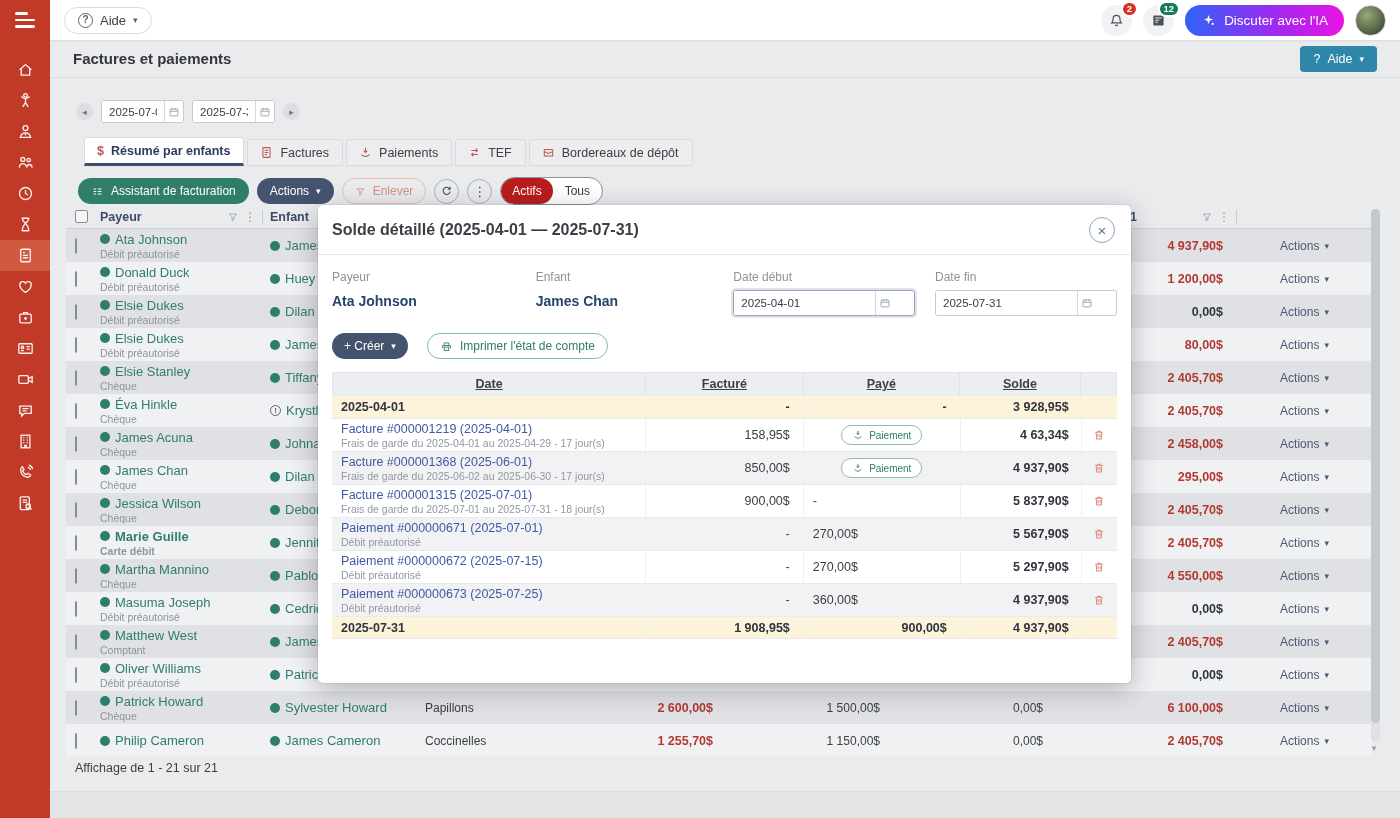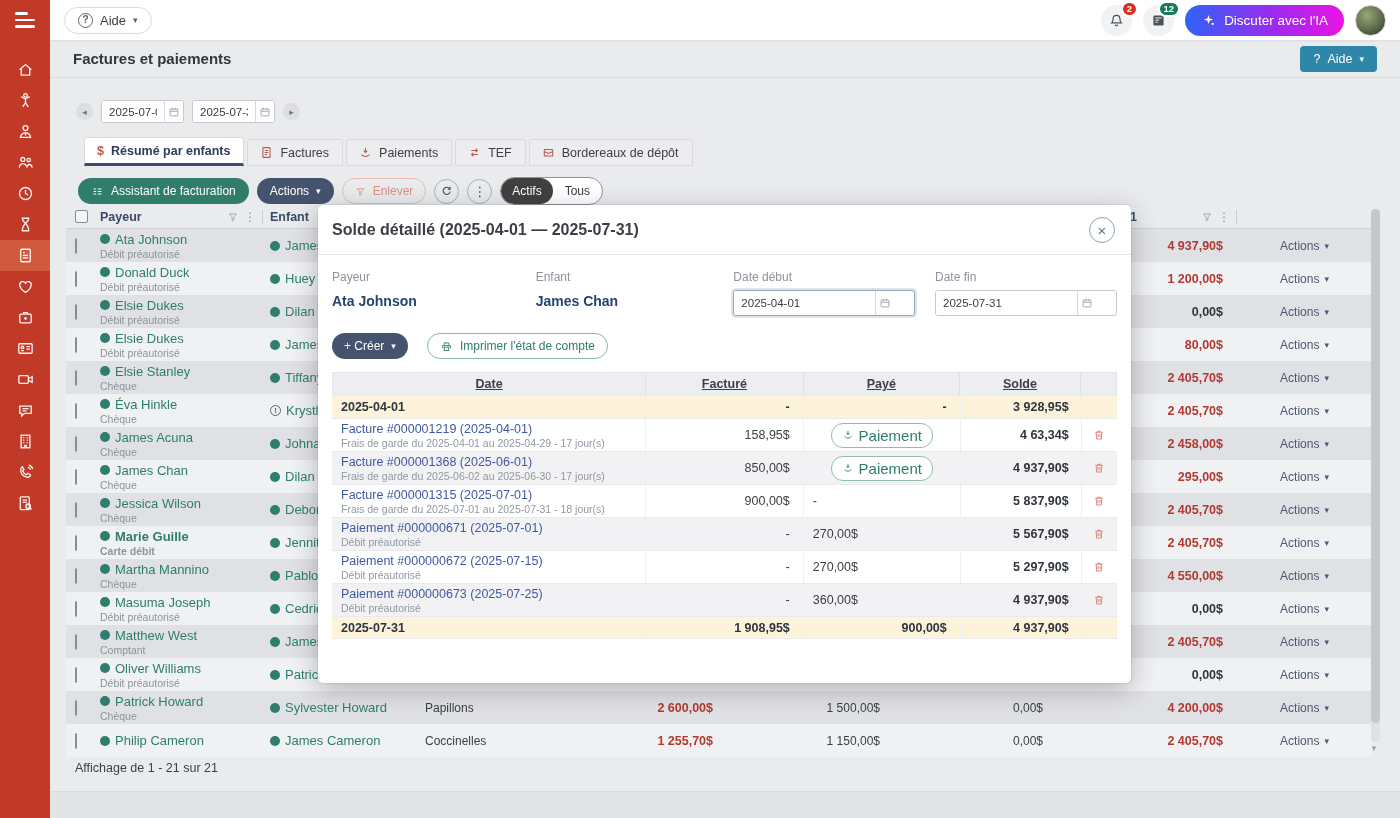--- a/index.html
+++ b/index.html
@@ -58,21 +58,21 @@
   .toolbar{position:absolute;left:78px;top:177px;right:25px;display:flex;align-items:center;gap:8px;}
   .pill{border-radius:14px;font-size:12px;display:flex;align-items:center;gap:7px;cursor:pointer;border:none;font-family:"Liberation Sans",sans-serif;}
   .btn-assistant{background:#2f7d6a;color:#fff;padding:6px 13px;}
   .btn-assistant svg{width:13px;height:13px;}
   .btn-actions{background:#46536f;color:#fff;padding:6px 13px;}
   .btn-remove{border:1px solid #ecbbb1;color:#d89186;background:transparent;padding:5px 12px;}
   .btn-remove svg{width:11px;height:11px;}
   .circle-btn{width:25px;height:25px;border-radius:50%;border:1px solid #a9afb9;display:flex;align-items:center;justify-content:center;color:#3e4556;background:transparent;font-size:13px;cursor:pointer;}
   .circle-btn svg{width:13px;height:13px;}
   .toggle{display:flex;border:1px solid #8d93a0;border-radius:14px;overflow:hidden;font-size:12px;background:#fff;}
-  .toggle .on{background:#404040;color:#fff;padding:6px 11px;border-radius:14px;cursor:pointer;}
+  .toggle .on{background:#b91c1c;color:#fff;padding:6px 11px;border-radius:14px;cursor:pointer;}
   .toggle .off{color:#3c4043;padding:6px 12px;cursor:pointer;}
   .search{margin-left:auto;width:322px;height:23px;border:1px solid #c7cad0;border-radius:4px;background:#f6f6f7;font-size:12px;padding:0 10px;color:#3c4043;outline:none;font-family:"Liberation Sans",sans-serif;}
   .search::placeholder{color:#9aa0a8;}
 
   
   .btable{position:absolute;left:66px;top:205px;width:1306px;}
   .t-grid{display:grid;grid-template-columns:30px 167px 162px 135px 175px 167px 163px 172px 135px;}
   .t-head{height:24px;align-items:center;font-size:12.5px;font-weight:bold;color:#3a4a6b;border-bottom:1px solid #cdd0d4;}
   .t-head .hcell{display:flex;align-items:center;height:100%;}
   .h-ico{color:#9aa1ab;display:flex;align-items:center;gap:5px;margin-left:auto;padding-right:6px;}
@@ -133,21 +133,21 @@
   .m-row:last-child{border-bottom:1px solid #e8eaed;}
   .m-c{height:100%;display:flex;flex-direction:column;justify-content:center;border-right:1px solid #eef0f2;}
   .m-c:last-child{border-right:none;}
   .m-date{padding-left:9px;}
   .m-title{color:#4059a4;font-size:12.5px;white-space:nowrap;cursor:pointer;}
   .m-sub{color:#9298a1;font-size:10.5px;margin-top:1px;white-space:nowrap;}
   .m-num{text-align:right;padding-right:13px;font-size:12.5px;color:#3c4043;}
   .m-num.b{font-weight:bold;color:#2f353e;}
   .m-pay-left{padding-left:9px;font-size:12.5px;color:#3c4043;text-align:left;}
   .pay-wrap{display:flex;justify-content:center;align-items:center;}
-  .pay-pill{display:inline-flex;align-items:center;gap:5px;border:1px solid #8fbcb2;color:#2e7d6e;border-radius:12px;padding:3px 10px;font-size:15px;background:#fff;cursor:pointer;}
+  .pay-pill{display:inline-flex;align-items:flex-end;gap:5px;border:1px solid #8fbcb2;color:#2e7d6e;border-radius:12px;padding:3px 10px;font-size:10px;background:#fff;cursor:pointer;}
   .pay-pill svg{width:12px;height:12px;}
   .m-bal{text-align:right;padding-right:12px;font-weight:bold;color:#2f353e;font-size:12.5px;}
   .m-trash{display:flex;align-items:center;justify-content:center;color:#dd8d82;cursor:pointer;}
   .m-trash svg{width:14px;height:14px;}
 </style>
 </head>
 <body>
 
 <div class="sidebar">
   <div class="burger">
@@ -774,21 +774,21 @@
     <div class="cell-payer" style="padding-left:7px;">
       <div class="pline">
             <span class="dot"></span>
             <span class="pname">Sylvester Howard</span>
           </div>
     </div>
     <div class="grp">Papillons</div>
     <div class="num red">2 600,00$</div>
     <div class="num">1 500,00$</div>
     <div class="num">0,00$</div>
-    <div class="num bal red">4 200,00$</div>
+    <div class="num bal red">6 100,00$</div>
     <div class="actions-link">Actions <span class="chev">▾</span></div>
       </div>
       <div class="t-grid t-row light">
     <div><span class="cb"></span></div>
     <div class="cell-payer" style="padding-left:4px;">
       <div class="pline">
             <span class="dot"></span>
             <span class="pname">Philip Cameron</span>
           </div>
 

